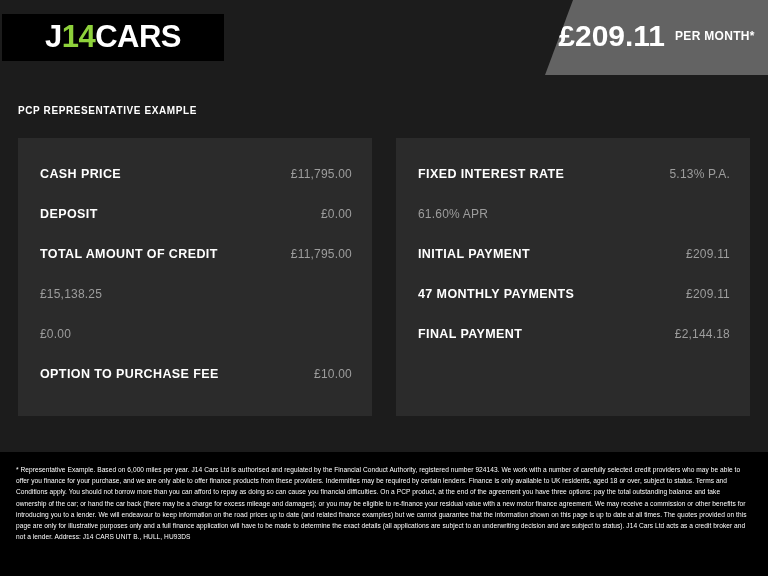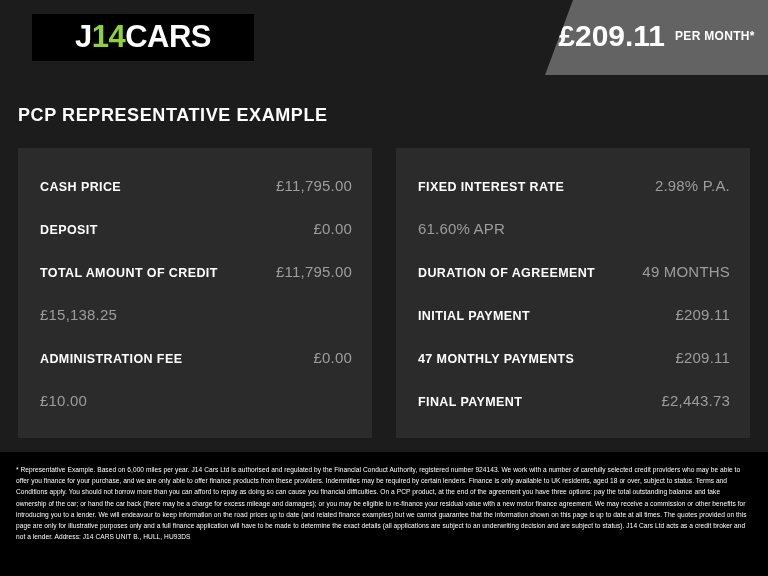--- a/index.html
+++ b/index.html
@@ -22,21 +22,21 @@
     position: relative;
     height: 75px;
     background: #1c1c1c;
     display: flex;
     align-items: stretch;
   }
   .logo-wrap {
     width: 545px;
     display: flex;
     align-items: center;
-    padding-left: 32px;
+    padding-left: 2px;
   }
   .logo-box {
     background: #000;
     padding: 7px 18px 9px 18px;
     display: inline-flex;
     align-items: center;
     line-height: 1;
     min-width: 222px;
     justify-content: center;
   }
@@ -69,21 +69,21 @@
     color: #ffffff;
     font-size: 12px;
     font-weight: bold;
     margin-left: 10px;
     letter-spacing: 0.3px;
   }
 
   
   .title {
     color: #ffffff;
-    font-size: 18px;
+    font-size: 10px;
     font-weight: bold;
     letter-spacing: 0.6px;
     padding: 30px 0 0 18px;
   }
 
   
   .panels {
     display: flex;
     gap: 24px;
     padding: 22px 18px 0 18px;
@@ -102,21 +102,21 @@
   }
   .row-label {
     color: #ffffff;
     font-size: 12.5px;
     font-weight: bold;
     letter-spacing: 0.4px;
     text-transform: uppercase;
   }
   .row-value {
     color: #9d9d9d;
-    font-size: 15px;
+    font-size: 12px;
     font-weight: normal;
     letter-spacing: 0.2px;
     text-align: right;
     white-space: nowrap;
   }
 
   
   .footer {
     position: absolute;
     left: 0;
@@ -166,51 +166,47 @@
         <span class="row-value">£0.00</span>
       </div>
       <div class="row">
         <span class="row-label">TOTAL AMOUNT OF CREDIT</span>
         <span class="row-value">£11,795.00</span>
       </div>
       <div class="row">
         <span class="row-value">£15,138.25</span>
       </div>
       <div class="row">
-        <span class="row-label">ADMINISTRATION FEE</span>
         <span class="row-value">£0.00</span>
       </div>
       <div class="row">
+        <span class="row-label">OPTION TO PURCHASE FEE</span>
         <span class="row-value">£10.00</span>
       </div>
     </div>
 
     <div class="panel">
       <div class="row">
         <span class="row-label">FIXED INTEREST RATE</span>
-        <span class="row-value">2.98% P.A.</span>
+        <span class="row-value">5.13% P.A.</span>
       </div>
       <div class="row">
         <span class="row-value">61.60% APR</span>
-      </div>
-      <div class="row">
-        <span class="row-label">DURATION OF AGREEMENT</span>
-        <span class="row-value">49 MONTHS</span>
       </div>
       <div class="row">
         <span class="row-label">INITIAL PAYMENT</span>
         <span class="row-value">£209.11</span>
       </div>
       <div class="row">
         <span class="row-label">47 MONTHLY PAYMENTS</span>
         <span class="row-value">£209.11</span>
       </div>
       <div class="row">
         <span class="row-label">FINAL PAYMENT</span>
-        <span class="row-value">£2,443.73</span>
+        <span class="row-value">£2,144.18</span>
       </div>
     </div>
   </div>
 
   <div class="footer">
     <p>* Representative Example. Based on 6,000 miles per year. J14 Cars Ltd is authorised and regulated by the Financial Conduct Authority, registered number 924143. We work with a number of carefully selected credit providers who may be able to offer you finance for your purchase, and we are only able to offer finance products from these providers. Indemnities may be required by certain lenders. Finance is only available to UK residents, aged 18 or over, subject to status. Terms and Conditions apply. You should not borrow more than you can afford to repay as doing so can cause you financial difficulties. On a PCP product, at the end of the agreement you have three options: pay the total outstanding balance and take ownership of the car; or hand the car back (there may be a charge for excess mileage and damages); or you may be eligible to re-finance your residual value with a new motor finance agreement. We may receive a commission or other benefits for introducing you to a lender. We will endeavour to keep information on the road prices up to date (and related finance examples) but we cannot guarantee that the information shown on this page is up to date at all times. The quotes provided on this page are only for illustrative purposes only and a full finance application will have to be made to determine the exact details (all applications are subject to an underwriting decision and are subject to status). J14 Cars Ltd acts as a credit broker and not a lender. Address: J14 CARS UNIT B., HULL, HU93DS</p>
   </div>
 
 </div>
 

